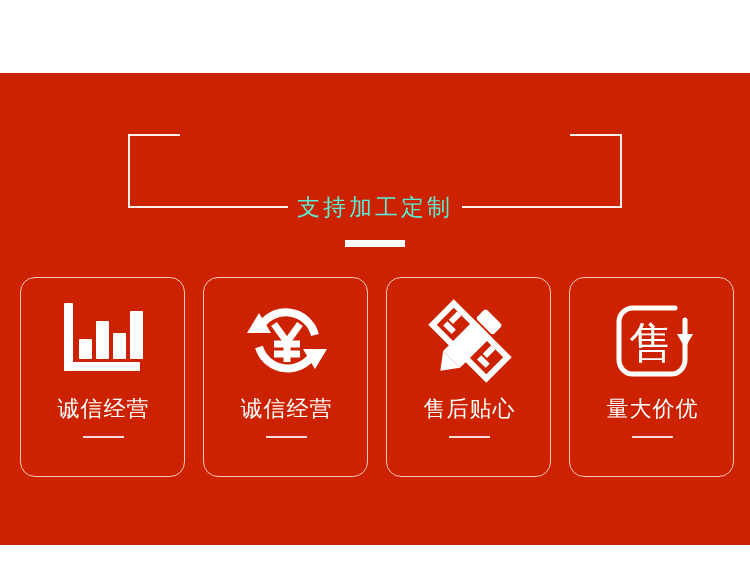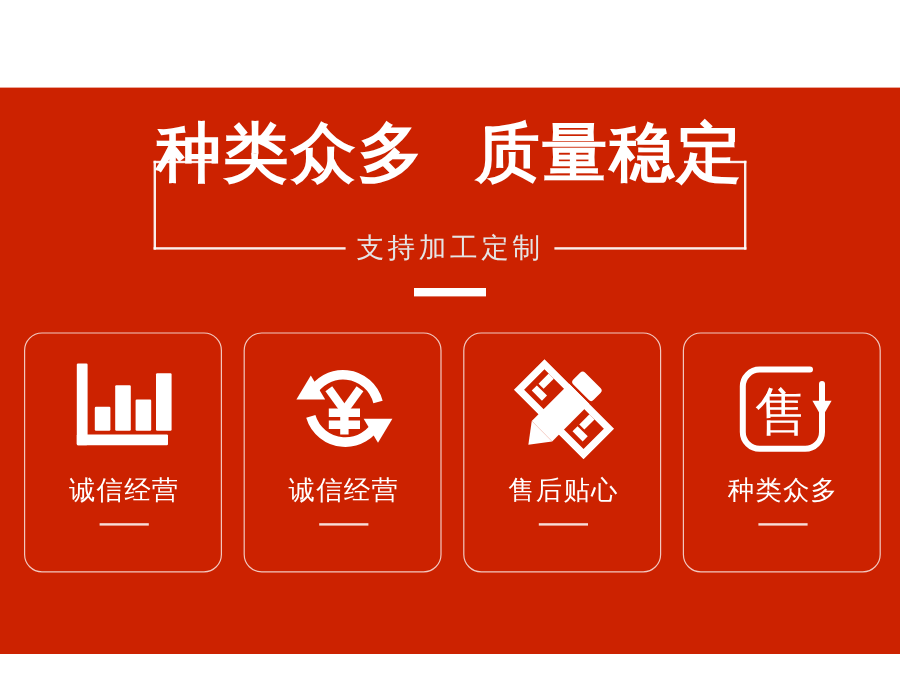--- a/index.html
+++ b/index.html
@@ -59,21 +59,21 @@
     white-space: pre;
     font-family: "DejaVu Sans", "Liberation Sans", sans-serif;
   }
 
   #subtitle {
     position: absolute;
     left: 0;
     top: 116px;
     width: 750px;
     text-align: center;
-    color: #e5e5e5;
+    color: #5eead4;
     font-size: 23px;
     letter-spacing: 3px;
     line-height: 36px;
     font-family: "DejaVu Sans", "Liberation Sans", sans-serif;
   }
 
   #title-underbar {
     position: absolute;
     left: 345px;
     top: 167px;
@@ -138,21 +138,20 @@
 
   <div id="heading-block">
 
     <div class="frame-line" id="frame-top-left"></div>
     <div class="frame-line" id="frame-top-right"></div>
     <div class="frame-line" id="frame-left-vert"></div>
     <div class="frame-line" id="frame-right-vert"></div>
     <div class="frame-line" id="frame-bot-left"></div>
     <div class="frame-line" id="frame-bot-right"></div>
 
-    <div id="main-title">种类众多  质量稳定</div>
     <div id="subtitle">支持加工定制</div>
     <div id="title-underbar"></div>
   </div>
 
   <div id="cards">
 
     <div class="card">
       <div class="card-icon">
         <svg width="84" height="80" viewBox="0 0 84 80" aria-hidden="true">
           <rect x="2" y="2" width="9" height="68" fill="#ffffff" rx="1"></rect>
@@ -215,18 +214,18 @@
     <div class="card">
       <div class="card-icon">
         <svg width="84" height="82" viewBox="0 0 84 82" aria-hidden="true">
           <path d="M64 8 H22 a14 14 0 0 0 -14 14 v38 a14 14 0 0 0 14 14 h38 a14 14 0 0 0 14 -14 V36" fill="none" stroke="#ffffff" stroke-width="5" stroke-linecap="round"></path>
           <path d="M74 20 V40" fill="none" stroke="#ffffff" stroke-width="5" stroke-linecap="round"></path>
           <polygon points="74,48 66,34 82,34" fill="#ffffff"></polygon>
 
           <text x="40" y="58" font-size="44" font-family="DejaVu Sans, Liberation Sans, sans-serif" fill="#ffffff" text-anchor="middle">售</text>
         </svg>
       </div>
-      <div class="card-label">种类众多</div>
+      <div class="card-label">量大价优</div>
       <div class="card-rule"></div>
     </div>
 
   </div>
 </div>
 
 </body></html>

